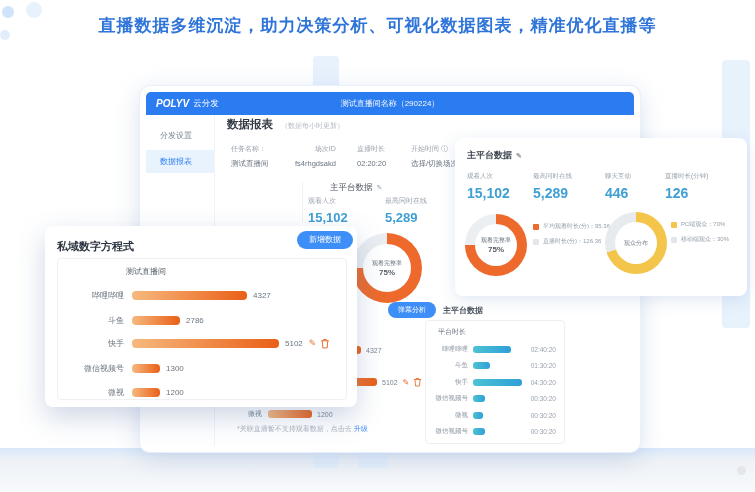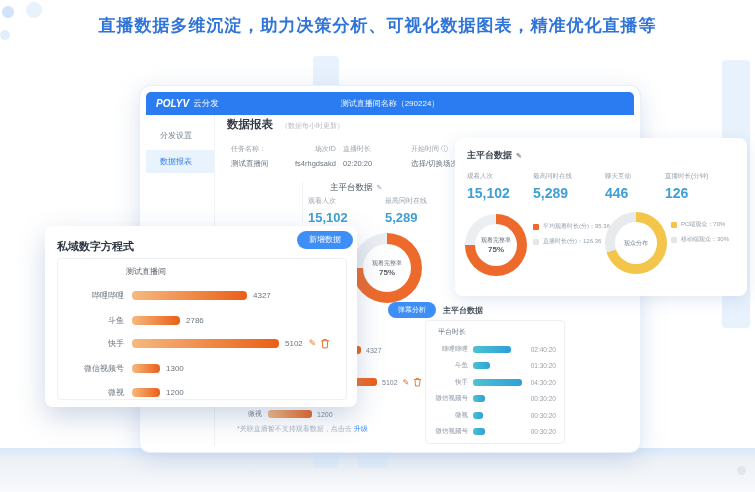--- a/index.html
+++ b/index.html
@@ -28,21 +28,21 @@
   .room{position:absolute;left:0;right:0;text-align:center;font-size:8px;color:rgba(255,255,255,.95);}
   .sidenav{position:absolute;left:6px;top:29px;width:68px;bottom:6px;border-right:1px solid #f1f3f6;}
   .nav1{margin-top:10px;padding:5px 0 5px 14px;font-size:8px;color:#7a8590;}
   .nav2{margin-top:4px;padding:6px 0 6px 14px;font-size:8px;color:#2b7cf0;background:#e8f3fe;}
   .heading-row{position:absolute;left:87px;top:31px;display:flex;align-items:baseline;}
   .heading{font-size:11.5px;font-weight:700;color:#333a44;}
   .heading-note{margin-left:8px;font-size:7px;color:#b5bcc6;}
   .filter{position:absolute;top:58px;}
   .f-label{font-size:7px;color:#9aa3ad;}
   .f-value{margin-top:5px;font-size:7.5px;color:#6b7480;}
-  .f1{left:91px;} .f2{left:155px;text-align:right;} .f3{left:203px;} .f4{left:271px;}
+  .f1{left:91px;} .f2{left:155px;text-align:right;} .f3{left:217px;} .f4{left:271px;}
   .total{position:absolute;left:91px;top:94px;}
   .t-label{font-size:7.5px;color:#9aa3ad;}
   .t-value{margin-top:5px;font-size:15px;font-weight:700;color:#3f9fd4;}
   .stat-divider{position:absolute;left:162px;top:96px;width:1px;height:40px;background:#f0f2f4;}
   .mp-title{position:absolute;left:190px;top:96px;font-size:8.5px;color:#4c5560;}
   .edit-ic{color:#98a0a8;font-size:7px;margin-left:4px;cursor:pointer;}
   .mp-m{position:absolute;top:110px;}
   .mp-m .f-label{font-size:7px;}
   .mp-val{margin-top:4px;font-size:13px;font-weight:700;color:#3f9fd4;}
   .mp1{left:168px;} .mp2{left:245px;}

